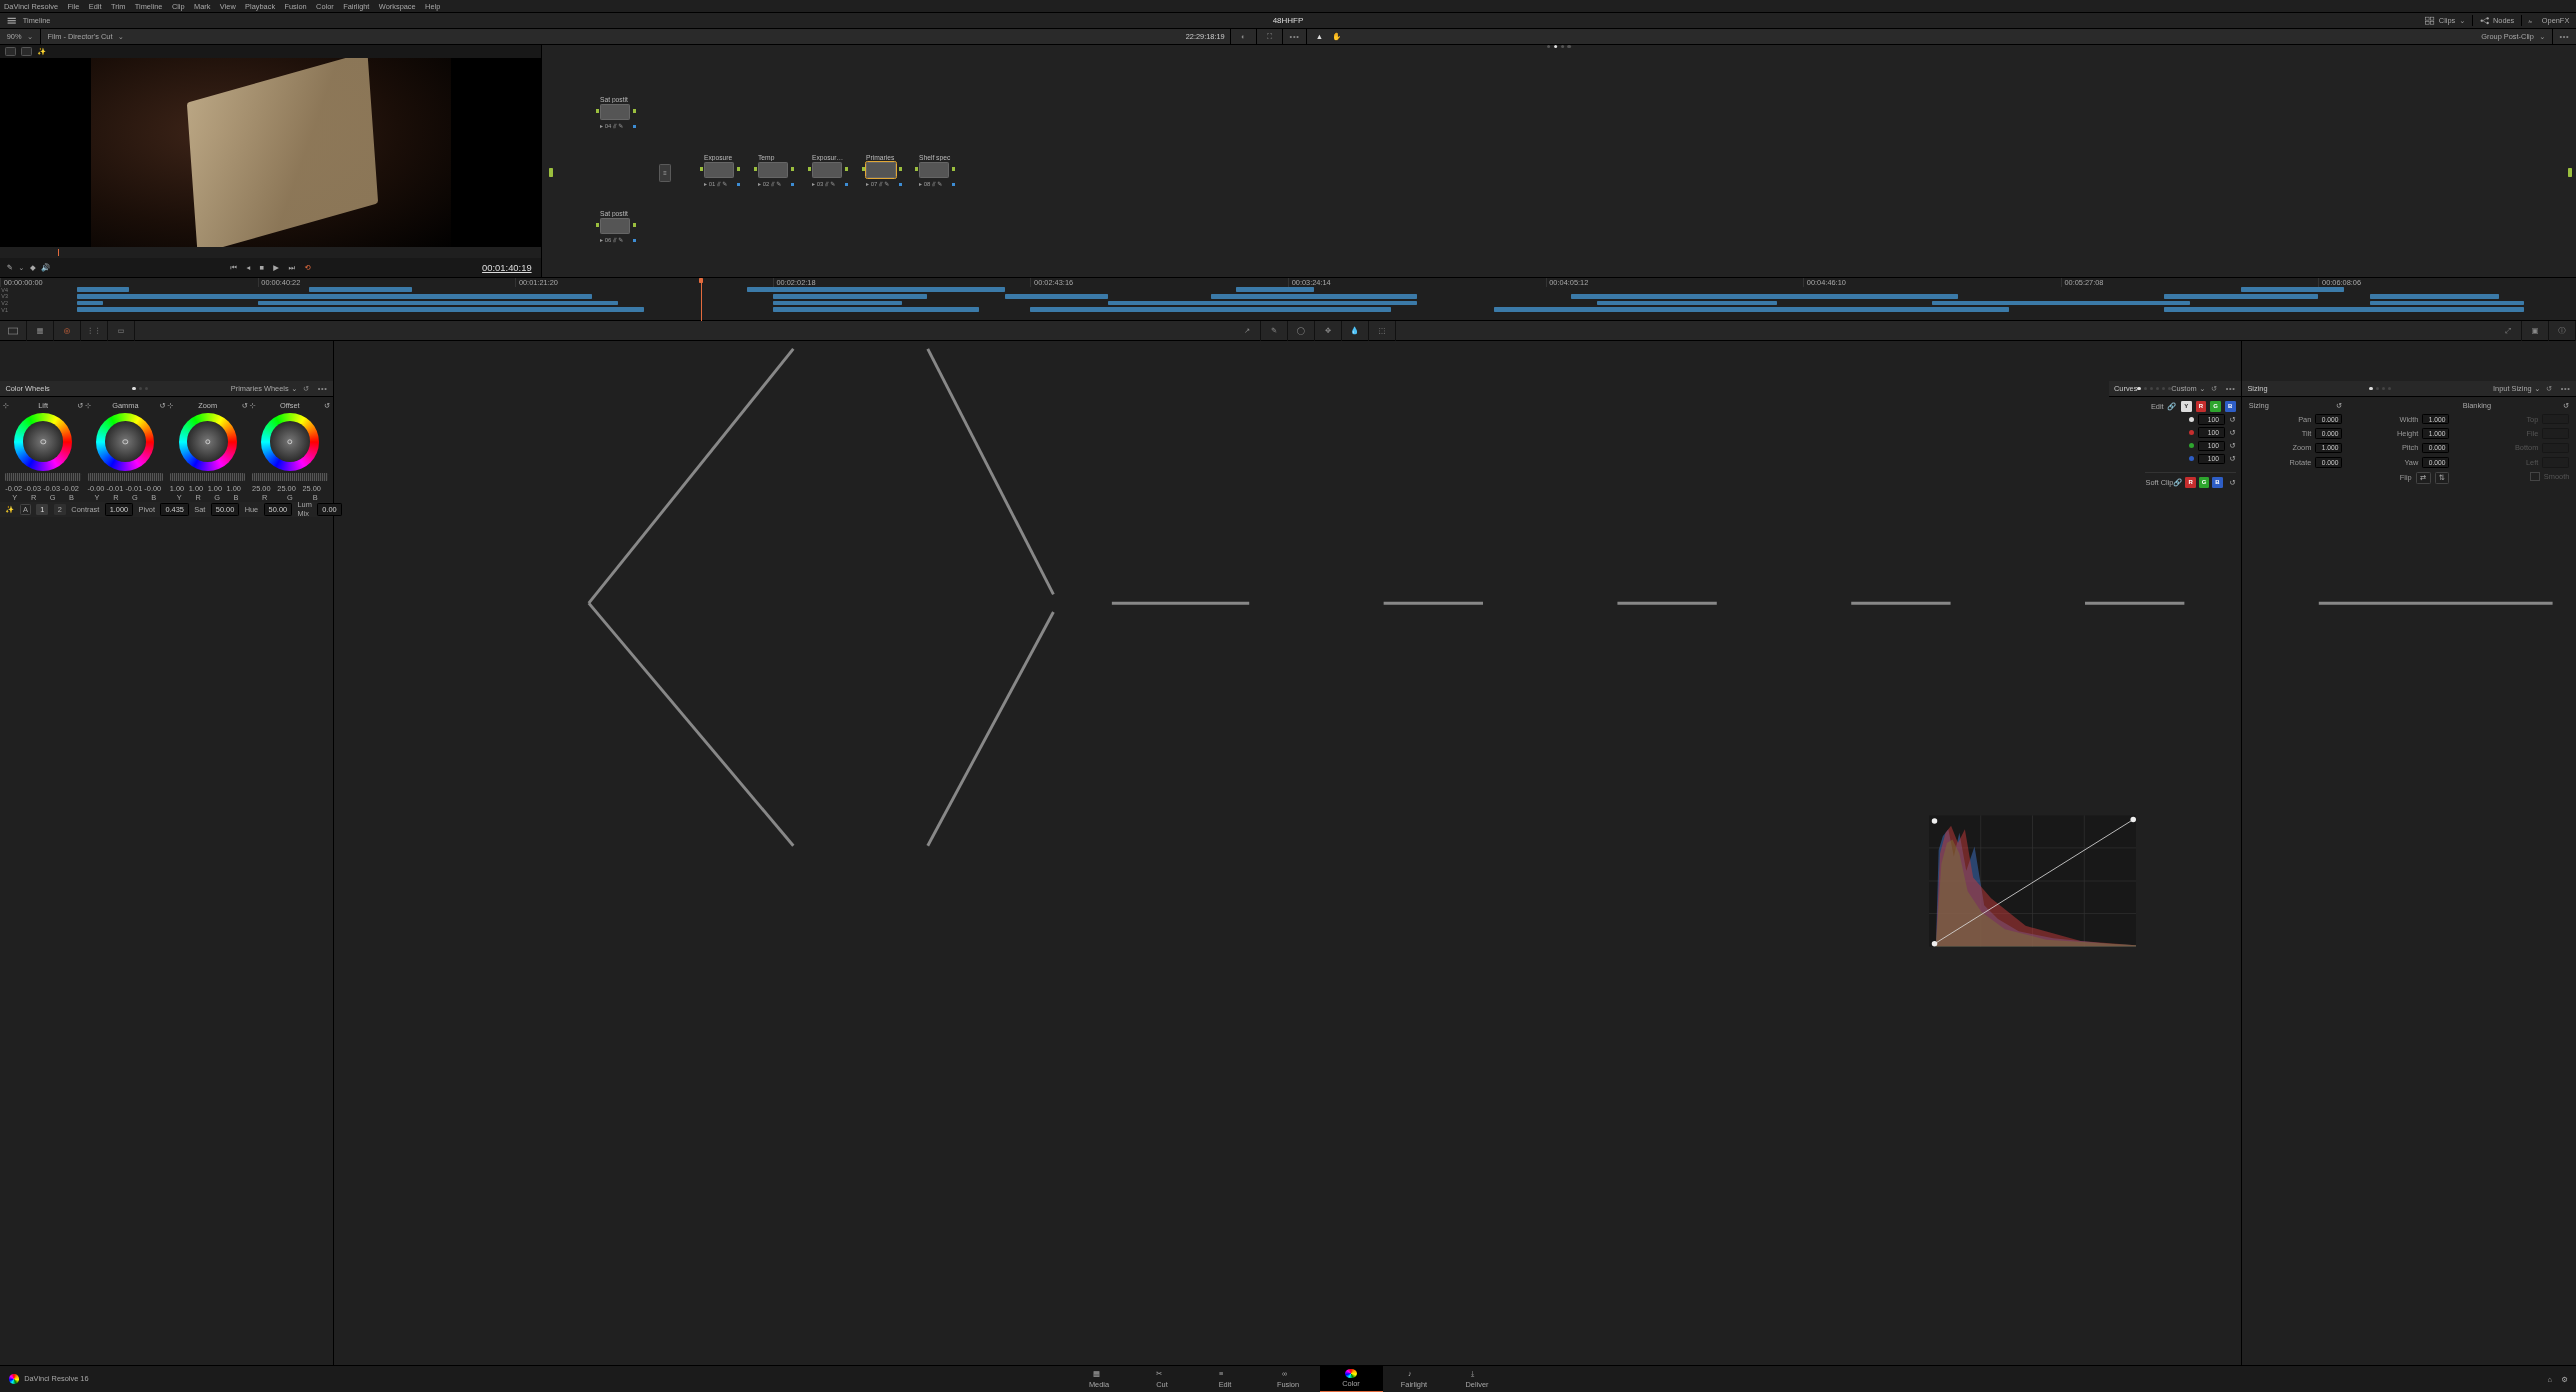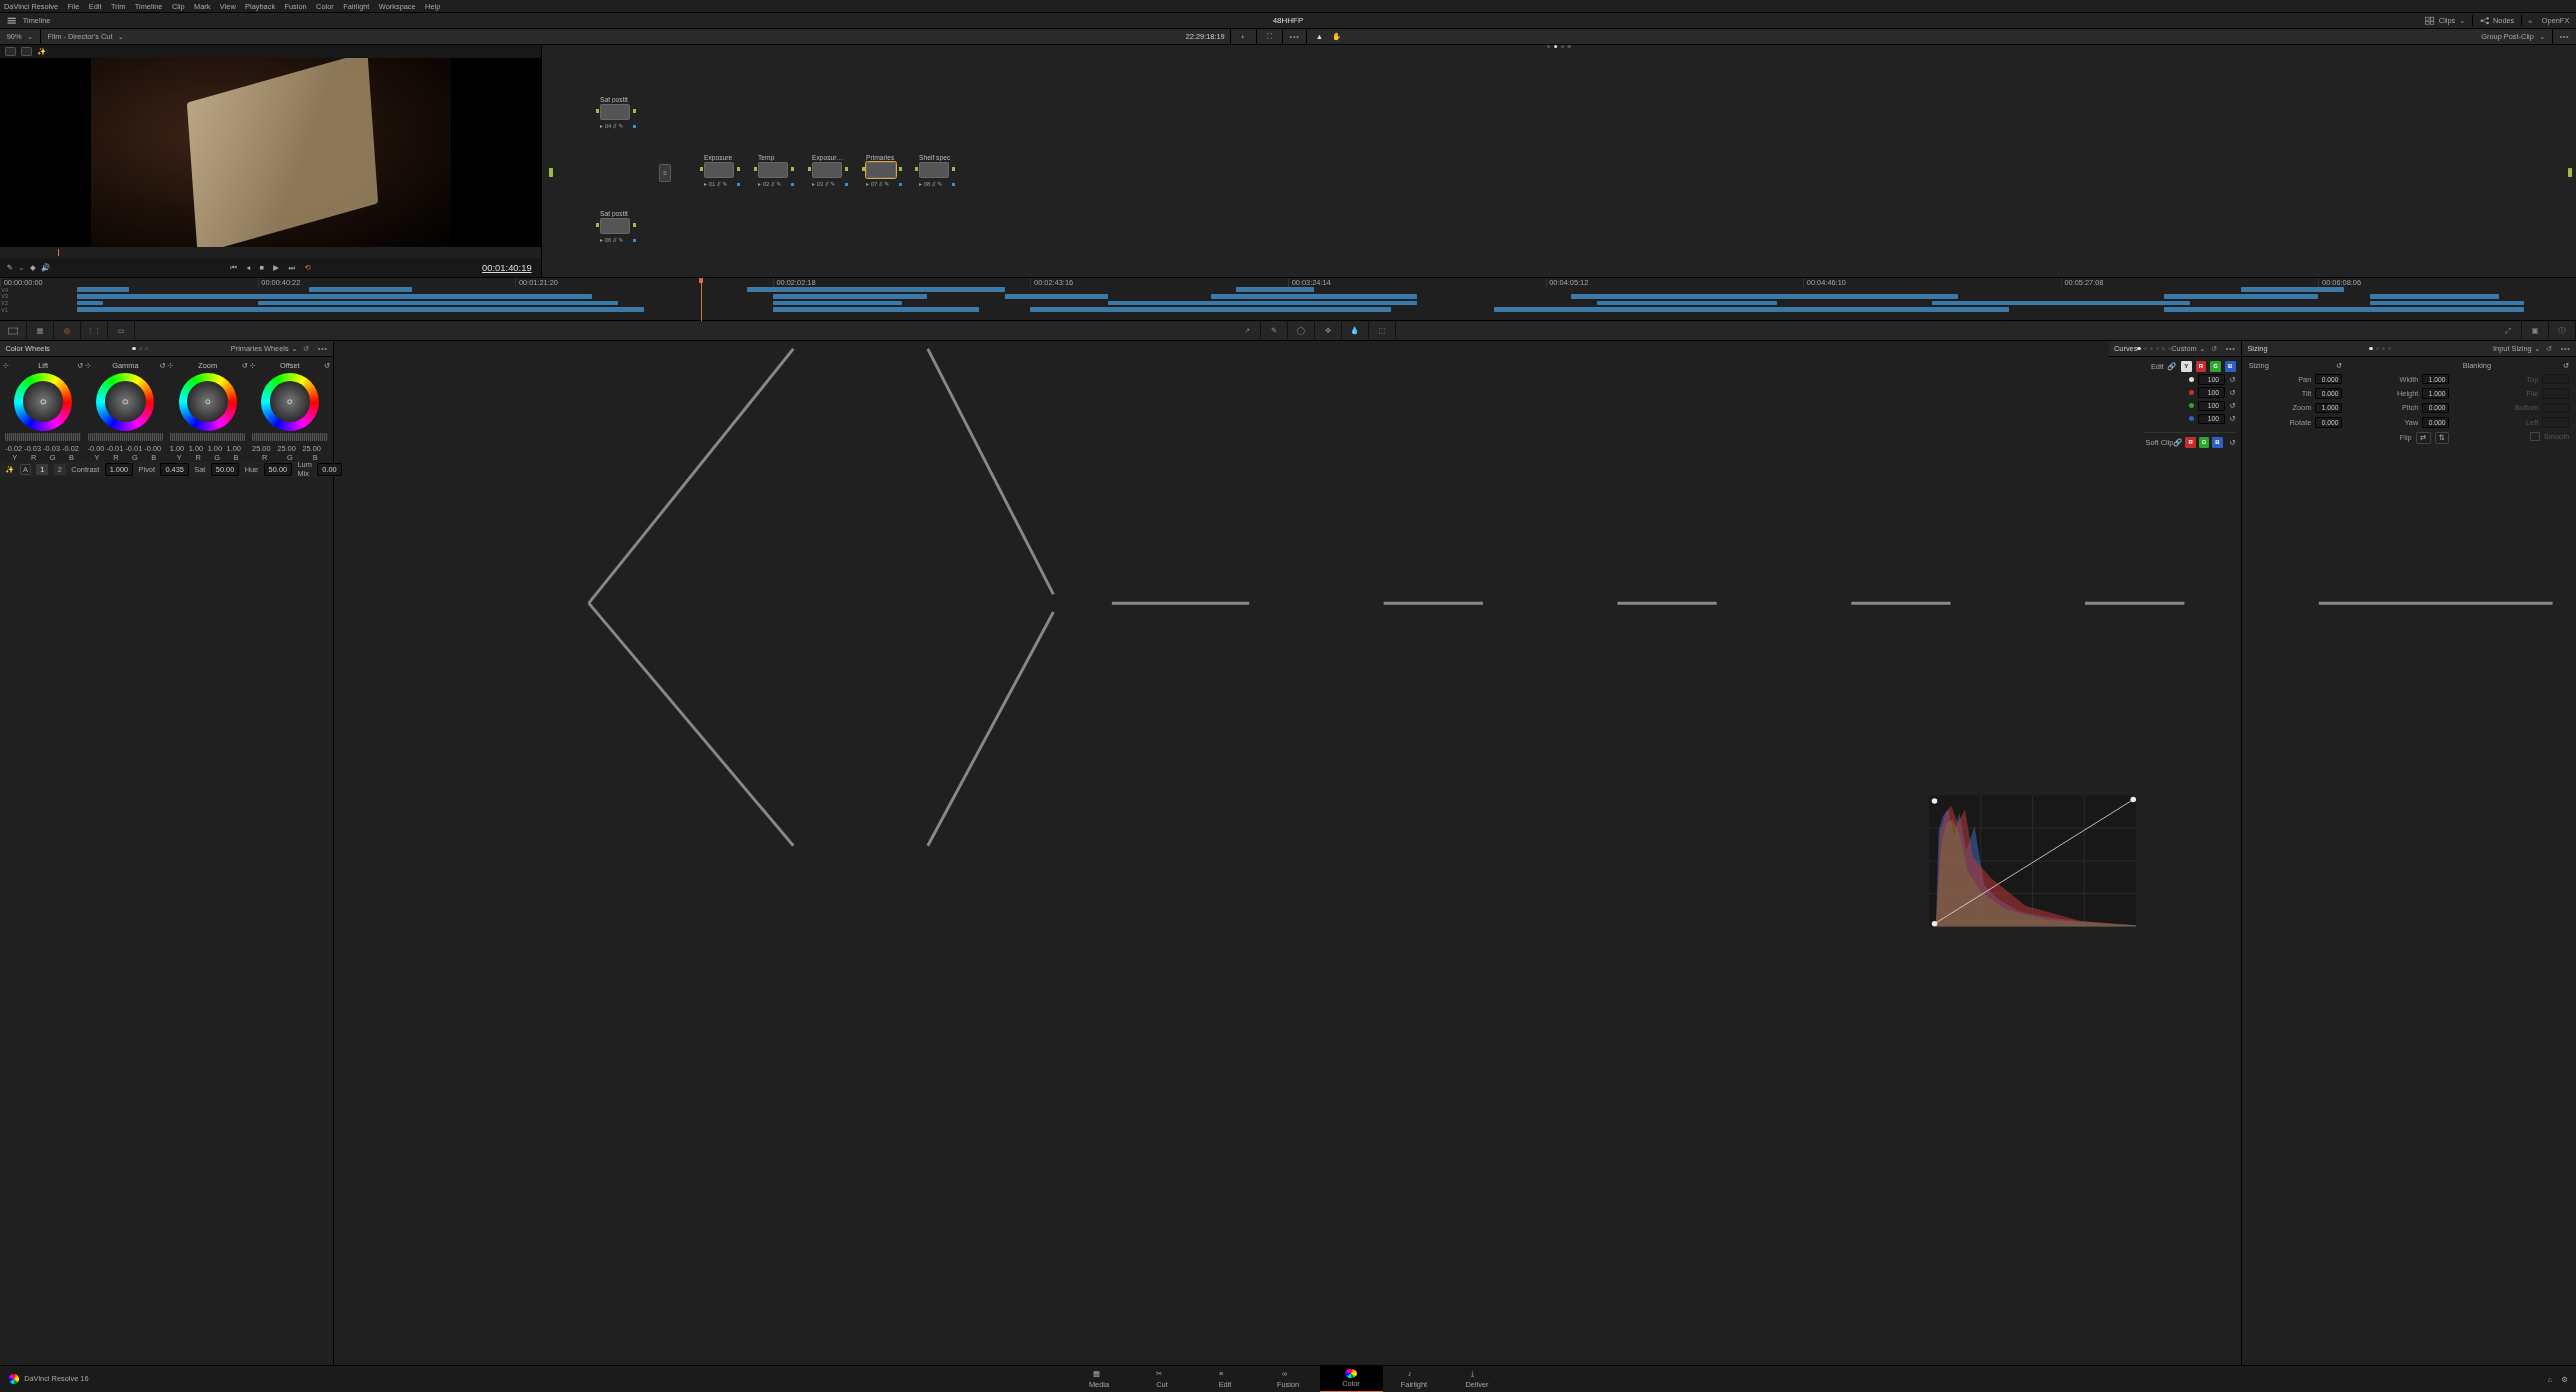--- a/index.html
+++ b/index.html
@@ -74,21 +74,21 @@
 
 
 .toolrow { height: 20px; background: #262626; border-bottom: 0.7px solid #000; display: flex; align-items: center; }
 .toolrow .grp { display: flex; align-items: center; gap: 0; }
 .toolrow .tool { width: 27px; height: 20px; display: flex; align-items: center; justify-content: center; color: #888; border-right: 0.7px solid #111; }
 .toolrow .tool.active { color: #e36b3d; }
 .toolrow .spacer { flex: 1; }
 
 
 .panels { flex: 1; display: flex; background: #202020; min-height: 0; }
-.panel-head { height: 16px; display: flex; align-items: center; padding: 0 5.4px; background: #282828; border-bottom: 0.7px solid #000; justify-content: space-between; }
+.panel-head { height: 16px; display: flex; align-items: center; padding: 0 5.4px; background: #282828; border-bottom: 0.7px solid #000; justify-content: space-between; margin-top: 40px; }
 .panel-head .title { color: #ccc; }
 .panel-head .dotsrow { display: flex; gap: 2.7px; }
 .panel-head .dotsrow .d { width: 3.4px; height: 3.4px; border-radius: 50%; background: #444; }
 .panel-head .dotsrow .d.on { background: #ddd; }
 .panel-head .right { display: flex; align-items: center; gap: 5.4px; }
 .dropdown { color: #bbb; display: flex; align-items: center; gap: 2.7px; }
 .reseti { width: 9.4px; height: 9.4px; color: #888; }
 
 
 .wheels-panel { width: 334px; border-right: 0.7px solid #000; display: flex; flex-direction: column; }

